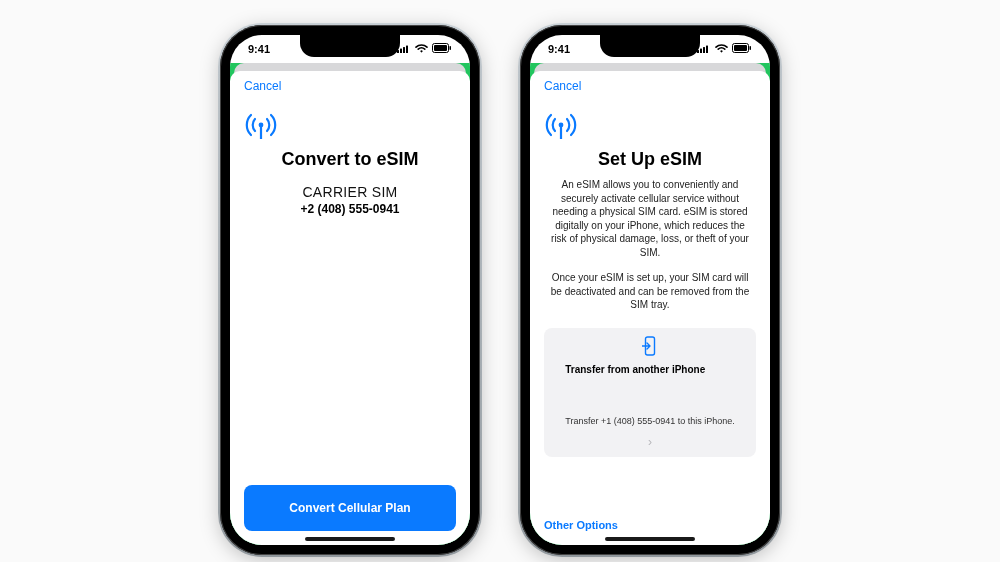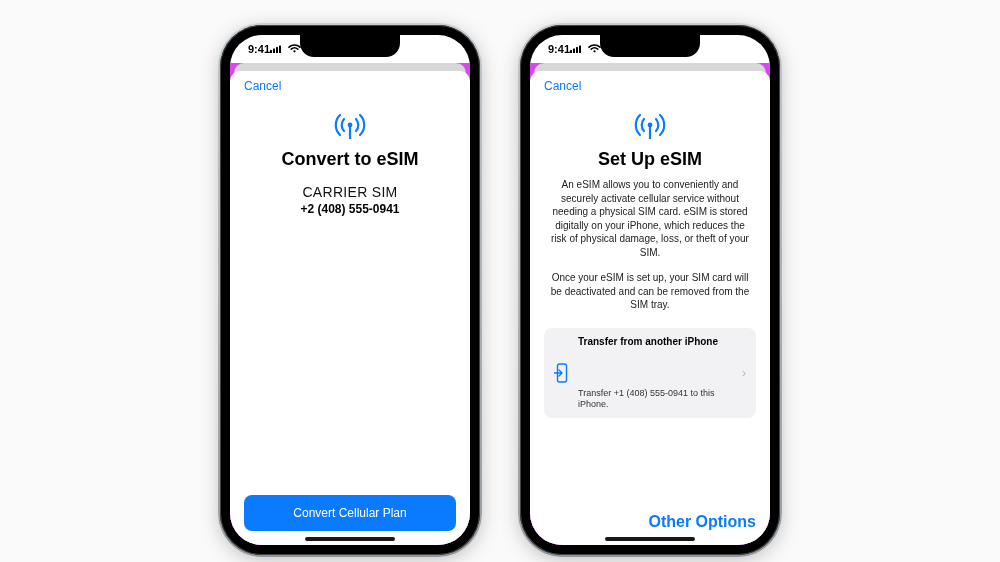--- a/index.html
+++ b/index.html
@@ -54,35 +54,35 @@
     height: 22px;
     background: #000;
     border-bottom-left-radius: 14px;
     border-bottom-right-radius: 14px;
     z-index: 5;
   }
 
   .statusbar {
     height: 28px;
     display: flex;
-    justify-content: flex-start;
+    justify-content: space-between;
     align-items: center;
     padding: 0 18px;
     font-size: 11px;
     font-weight: 600;
     color: #000;
     position: relative;
     z-index: 4;
   }
   .status-right { display:flex; align-items:center; gap:4px; }
 
   .sheet-stack {
     position: relative;
     flex: 1;
-    background: #d946ef;
+    background: #22c55e;
   }
   .back-card {
     position:absolute;
     top:0; left:4px; right:4px;
     height:18px;
     background:#d8d8da;
     border-radius:10px 10px 0 0;
   }
   .sheet {
     position:absolute;
@@ -98,21 +98,20 @@
   .cancel {
     color:#0a7aff;
     font-size:12px;
     cursor:pointer;
   }
 
   .hero {
     margin-top: 18px;
     display:flex;
     flex-direction:column;
-    align-items:center;
     text-align:center;
   }
   .title {
     font-size: 18px;
     font-weight: 700;
     margin-top: 8px;
     color:#000;
   }
   .desc {
     font-size: 10px;
@@ -140,50 +139,51 @@
     color:#000;
     margin-top: 2px;
   }
 
   .spacer { flex:1; }
 
   .primary-btn {
     background:#0a7aff;
     color:#fff;
     font-size:12px;
-    font-weight:400;
+    font-weight:700;
     border:none;
     border-radius:8px;
-    height:36px;
+    height:46px;
     width:100%;
     cursor:pointer;
     margin-bottom: 4px;
   }
 
   .option-card {
     background:#f2f2f4;
     border-radius:8px;
     padding:8px 10px;
     display:flex;
     align-items:center;
     gap:8px;
     margin-top: 16px;
     cursor:pointer;
     text-align:left;
+    flex-direction:column;
   }
   .option-card .txt { flex:1; }
   .option-title { font-size:10px; font-weight:700; color:#000; }
   .option-sub { font-size:9px; color:#333; line-height:1.25;margin-top:41px; }
   .chev { color:#b8b8bc; font-size:12px; }
 
   .link-btn {
     color:#0a7aff;
-    font-size:16px;
+    font-size:11px;
     font-weight:600;
-    text-align:right;
+    text-align:left;
     padding:10px 0 4px;
     cursor:pointer;
   }
 
   .home-indicator {
     position:absolute;
     bottom:4px;
     left:50%;
     transform:translateX(-50%);
     width:90px;

